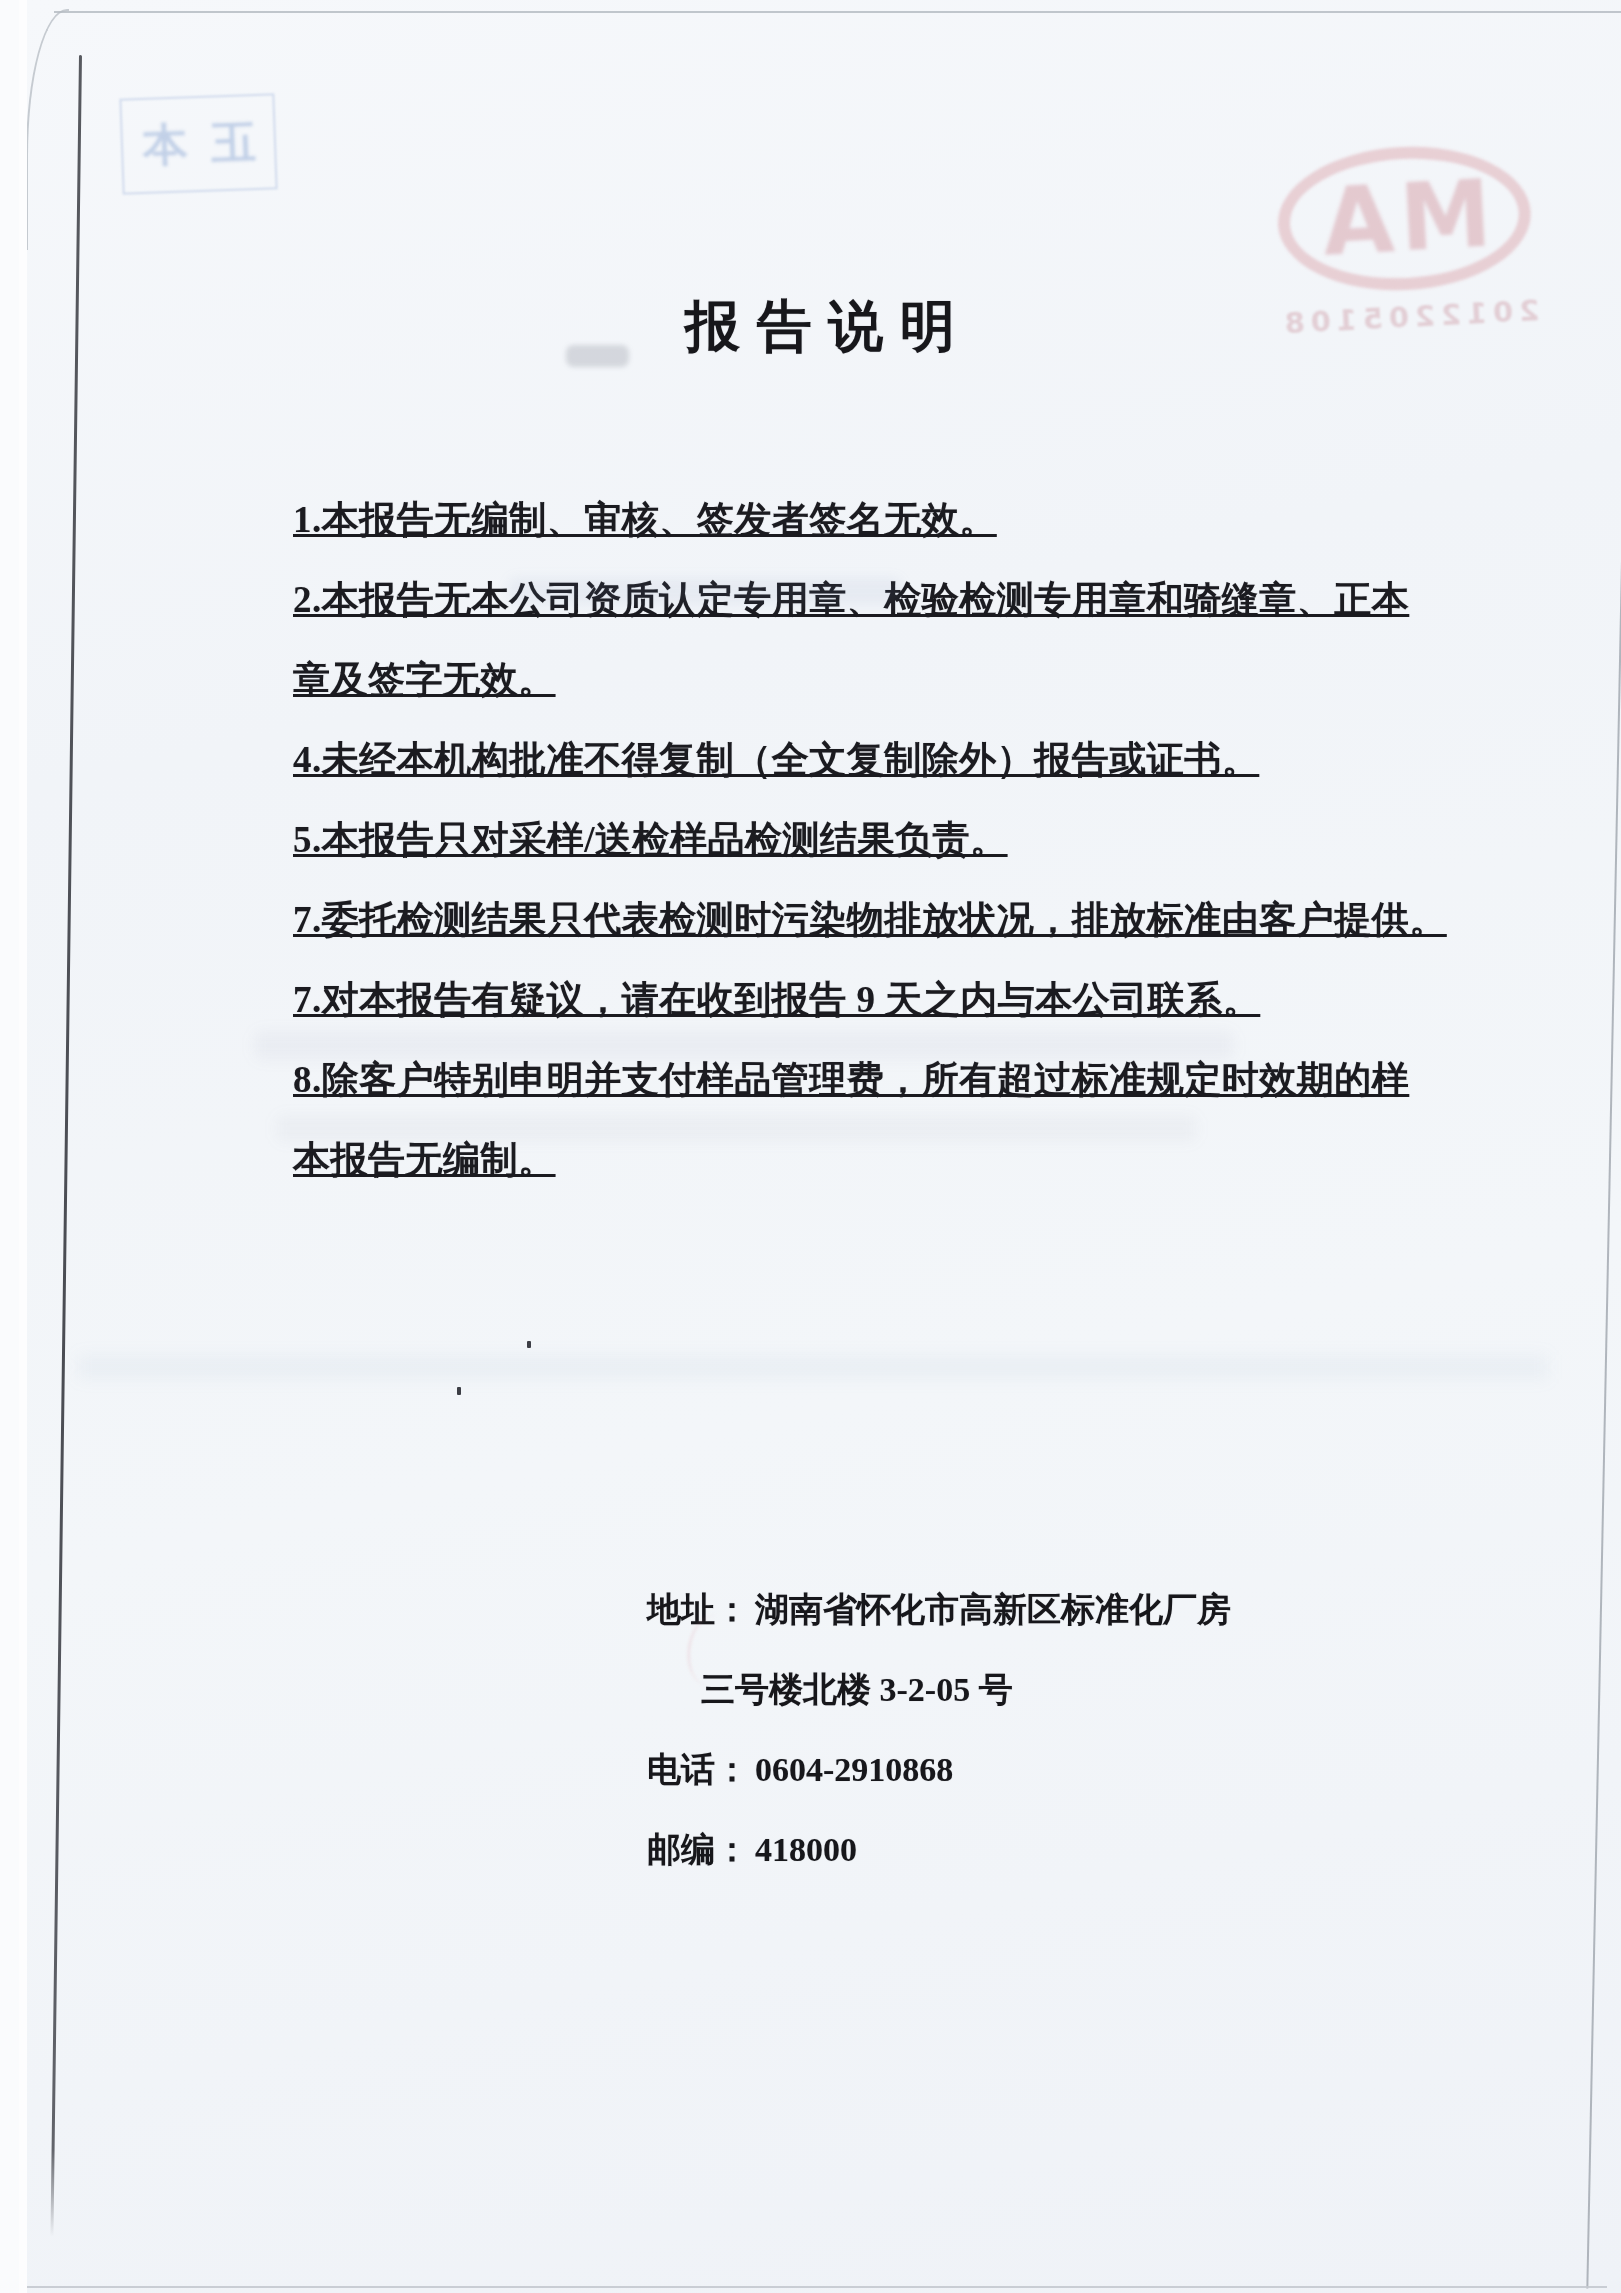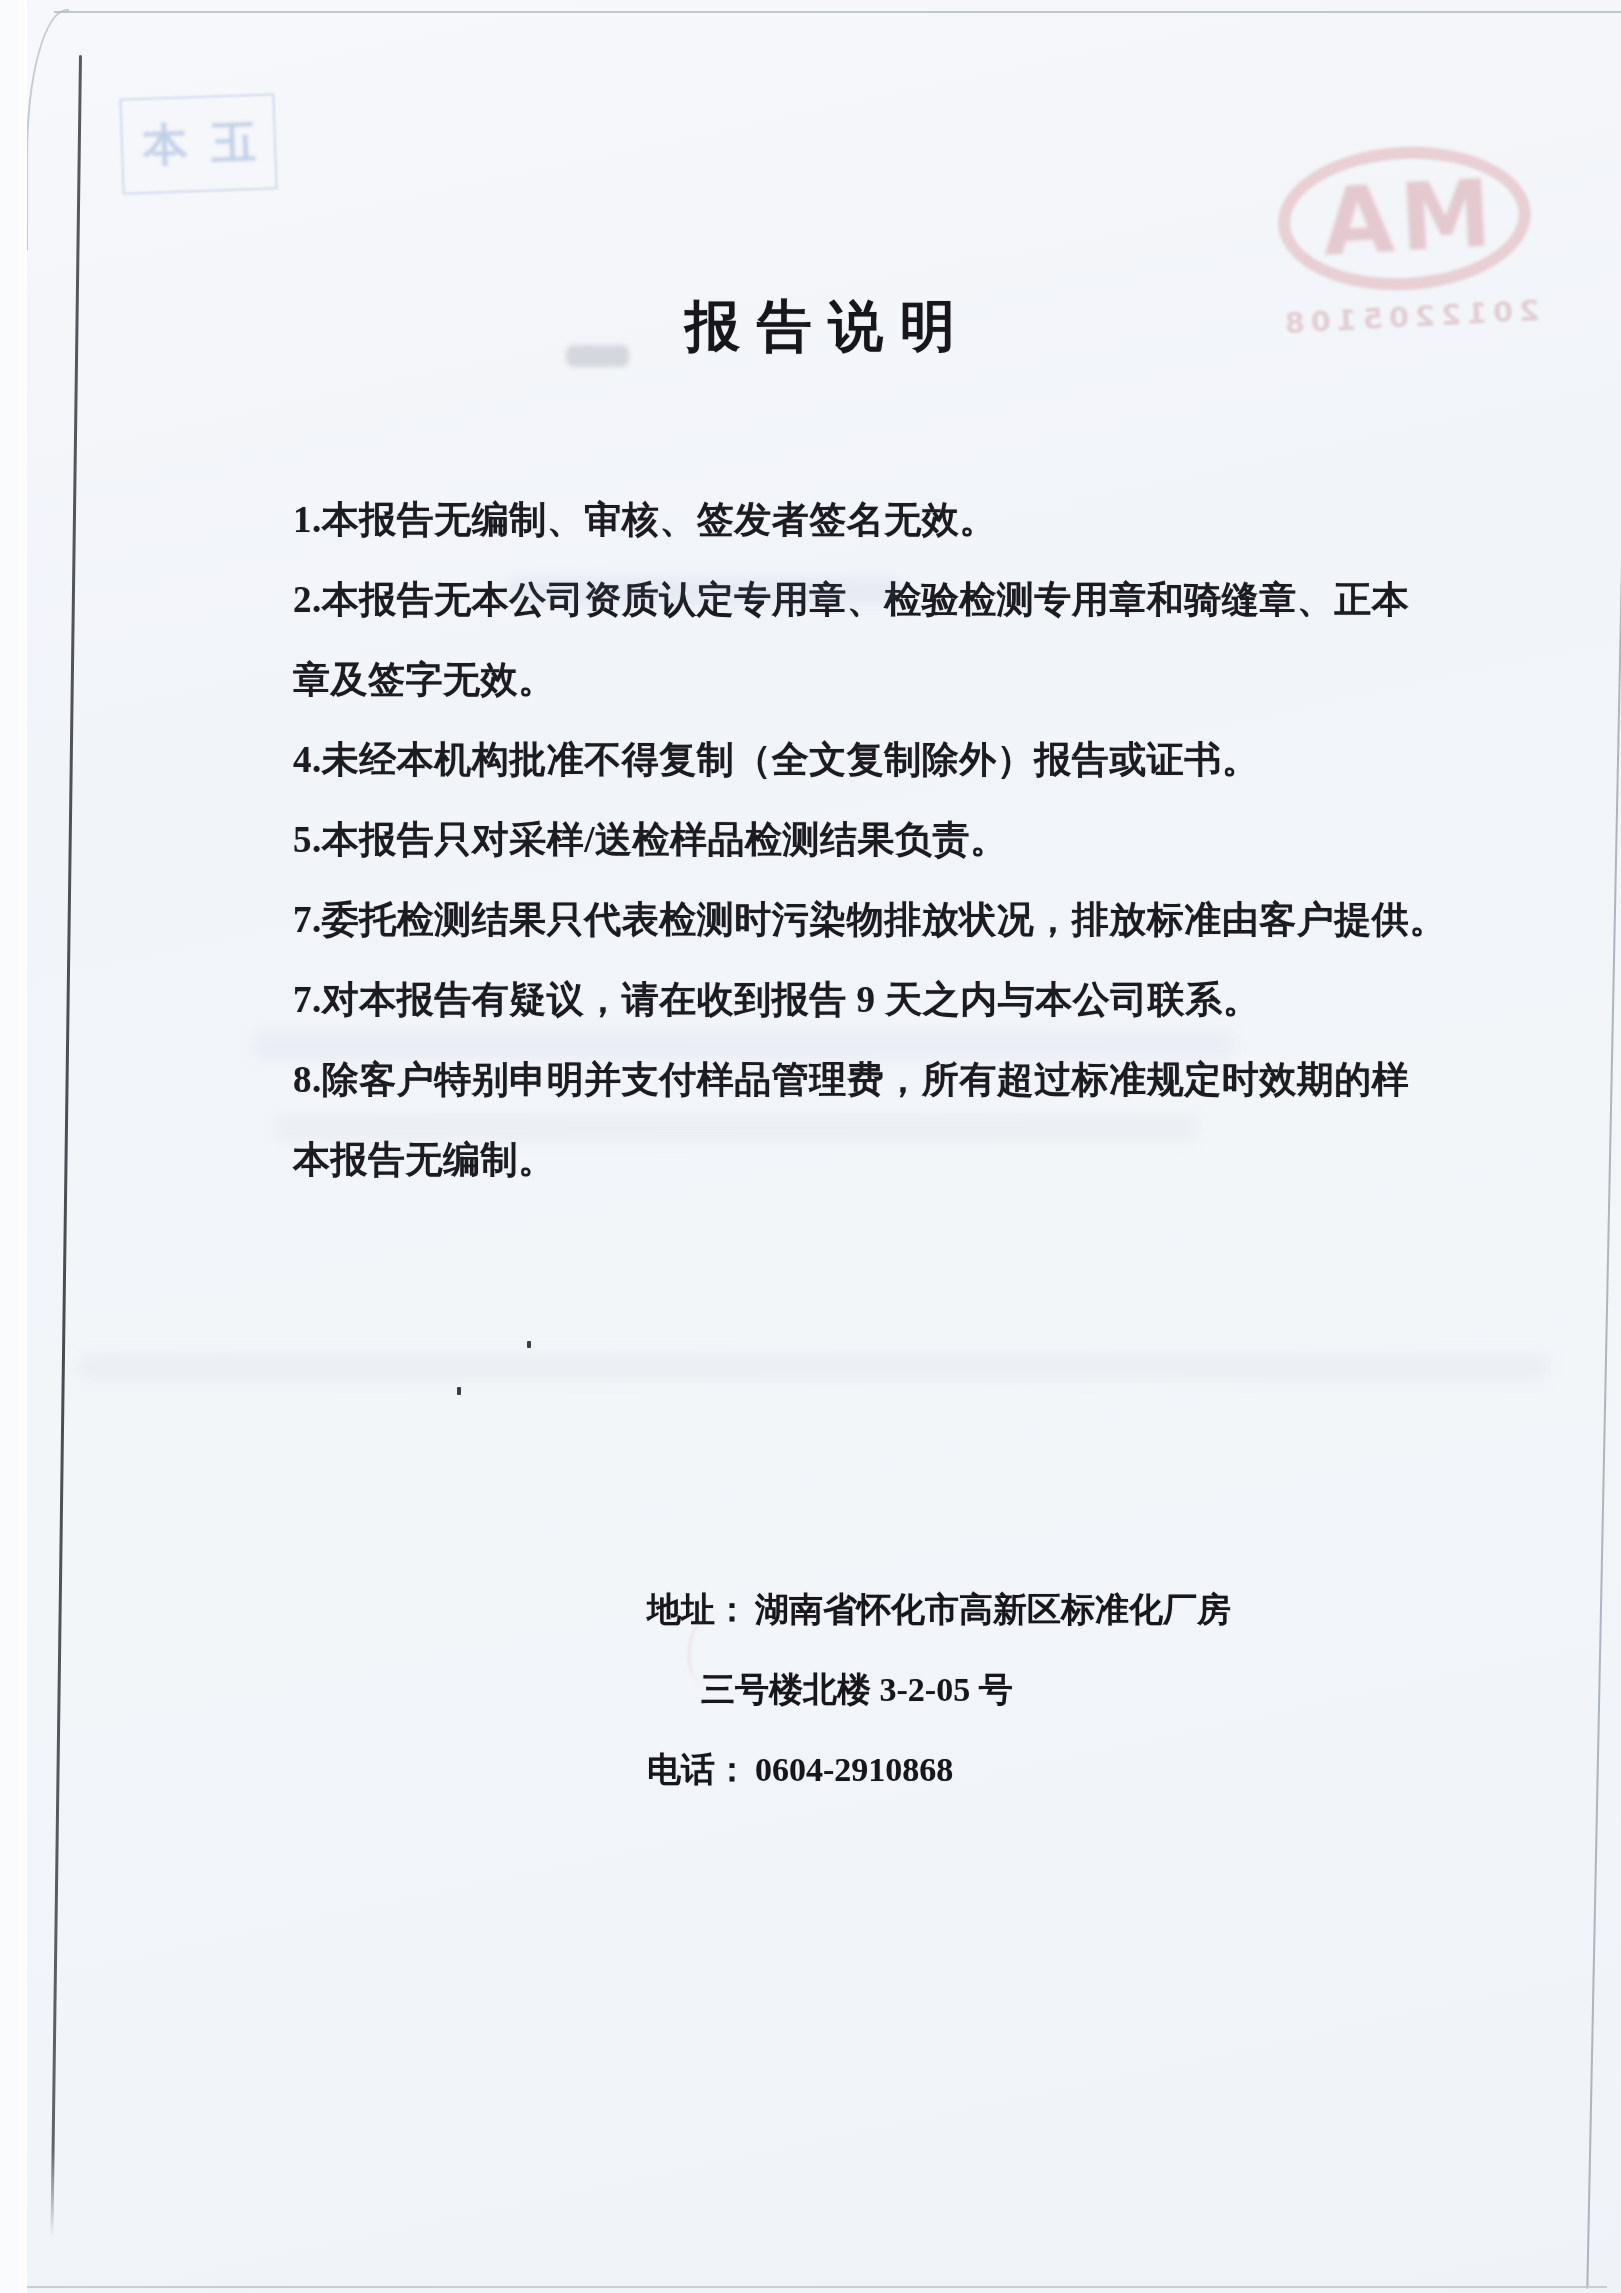--- a/index.html
+++ b/index.html
@@ -78,20 +78,21 @@
   }
   
   .notes{
     position:absolute;left:274px;top:480px;width:1166px;
     color:#1b1b20;
   }
   .note-line{
     height:80px;line-height:80px;font-size:37px;font-weight:600;
     white-space:nowrap;letter-spacing:0.5px;
     text-shadow:0 0 1px rgba(20,20,30,.28);
+    text-decoration:underline;
   }
   
   .contact{
     position:absolute;left:628px;top:1570px;color:#17171b;
     font-size:34px;font-weight:700;
   }
   .contact-row{height:80px;line-height:80px;white-space:nowrap;text-shadow:0 0 1px rgba(20,20,30,.28);}
   .contact-row.indent{padding-left:54px;}
   .contact-label{margin-right:5.9px;}
   
@@ -150,20 +151,23 @@
   <div class="contact">
     <div class="contact-row">
       <span class="contact-label">地址：</span><span>湖南省怀化市高新区标准化厂房</span>
     </div>
     <div class="contact-row indent">
       <span>三号楼北楼 3-2-05 号</span>
     </div>
     <div class="contact-row">
       <span class="contact-label">电话：</span><span>0604-2910868</span>
     </div>
+    <div class="contact-row">
+      <span class="contact-label">邮编：</span><span>418000</span>
+    </div>
   </div>
 
   <div class="bleed bleed-1"></div>
   <div class="bleed bleed-2"></div>
   <div class="bleed bleed-3"></div>
   <div class="bleed bleed-4"></div>
   <div class="bleed bleed-5"></div>
   <div class="pink-arc"></div>
   <div class="speck speck-1"></div>
   <div class="speck speck-2"></div>

